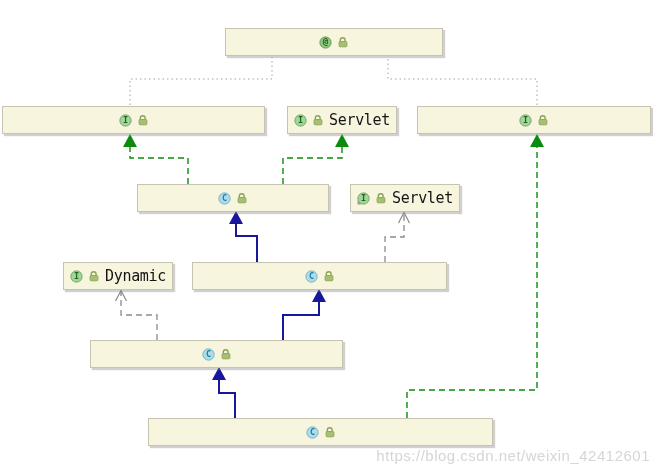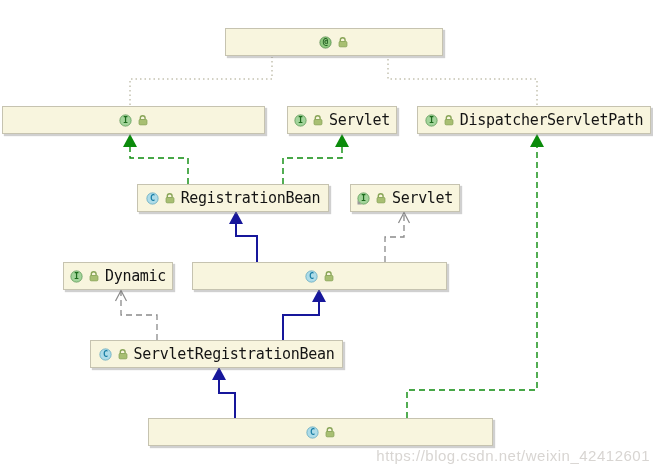--- a/index.html
+++ b/index.html
@@ -92,36 +92,34 @@
             <circle cx="6.5" cy="6.5" r="5.7" fill="#A3D49B" stroke="#1C6B1C" stroke-opacity="0.45" stroke-width="1"></circle>
             <text x="6.5" y="9.4" text-anchor="middle" font-size="8.5" font-weight="bold" font-family="DejaVu Sans Mono, monospace" fill="#1C6B1C">I</text>
           </svg>
         </span>
         <span class="kicon">
           <svg width="12" height="12" viewBox="0 0 12 12">
             <path d="M3.3,6 V4.1 a2.4,2.4 0 0 1 4.8,0 V5" fill="none" stroke="#89A558" stroke-width="1.4"></path>
             <rect x="2.1" y="5.5" width="7.8" height="5.3" rx="1" fill="#A8BF72" stroke="#89A558" stroke-width="0.9"></rect>
           </svg>
         </span>
-        <span class="nlabel">DispatcherServletPath</span>
       </div>
       <div class="node" style="left: 137px; top: 184px; width: 192px;">
         <span class="kicon">
           <svg width="13" height="13" viewBox="0 0 13 13">
             <circle cx="6.5" cy="6.5" r="5.7" fill="#AEDCE8" stroke="#1B7FA5" stroke-opacity="0.45" stroke-width="1"></circle>
             <text x="6.5" y="9.4" text-anchor="middle" font-size="8.5" font-weight="bold" font-family="DejaVu Sans Mono, monospace" fill="#1B7FA5">C</text>
           </svg>
         </span>
         <span class="kicon">
           <svg width="12" height="12" viewBox="0 0 12 12">
             <path d="M3.3,6 V4.1 a2.4,2.4 0 0 1 4.8,0 V5" fill="none" stroke="#89A558" stroke-width="1.4"></path>
             <rect x="2.1" y="5.5" width="7.8" height="5.3" rx="1" fill="#A8BF72" stroke="#89A558" stroke-width="0.9"></rect>
           </svg>
         </span>
-        <span class="nlabel">RegistrationBean</span>
       </div>
       <div class="node" style="left: 350px; top: 184px; width: 110px;">
         <span class="kicon">
           <svg width="13" height="13" viewBox="0 0 13 13">
             <circle cx="6.5" cy="6.5" r="5.7" fill="#A3D49B" stroke="#1C6B1C" stroke-opacity="0.45" stroke-width="1"></circle>
             <text x="6.5" y="9.4" text-anchor="middle" font-size="8.5" font-weight="bold" font-family="DejaVu Sans Mono, monospace" fill="#1C6B1C">I</text>
             <path d="M0.5,12.5 L0.5,8.5 L4.5,12.5 Z" fill="#9A9A9A"></path>
           </svg>
         </span>
         <span class="kicon">
@@ -167,21 +165,20 @@
             <circle cx="6.5" cy="6.5" r="5.7" fill="#AEDCE8" stroke="#1B7FA5" stroke-opacity="0.45" stroke-width="1"></circle>
             <text x="6.5" y="9.4" text-anchor="middle" font-size="8.5" font-weight="bold" font-family="DejaVu Sans Mono, monospace" fill="#1B7FA5">C</text>
           </svg>
         </span>
         <span class="kicon">
           <svg width="12" height="12" viewBox="0 0 12 12">
             <path d="M3.3,6 V4.1 a2.4,2.4 0 0 1 4.8,0 V5" fill="none" stroke="#89A558" stroke-width="1.4"></path>
             <rect x="2.1" y="5.5" width="7.8" height="5.3" rx="1" fill="#A8BF72" stroke="#89A558" stroke-width="0.9"></rect>
           </svg>
         </span>
-        <span class="nlabel">ServletRegistrationBean</span>
       </div>
       <div class="node" style="left: 148px; top: 418px; width: 345px;">
         <span class="kicon">
           <svg width="13" height="13" viewBox="0 0 13 13">
             <circle cx="6.5" cy="6.5" r="5.7" fill="#AEDCE8" stroke="#1B7FA5" stroke-opacity="0.45" stroke-width="1"></circle>
             <text x="6.5" y="9.4" text-anchor="middle" font-size="8.5" font-weight="bold" font-family="DejaVu Sans Mono, monospace" fill="#1B7FA5">C</text>
           </svg>
         </span>
         <span class="kicon">
           <svg width="12" height="12" viewBox="0 0 12 12">

